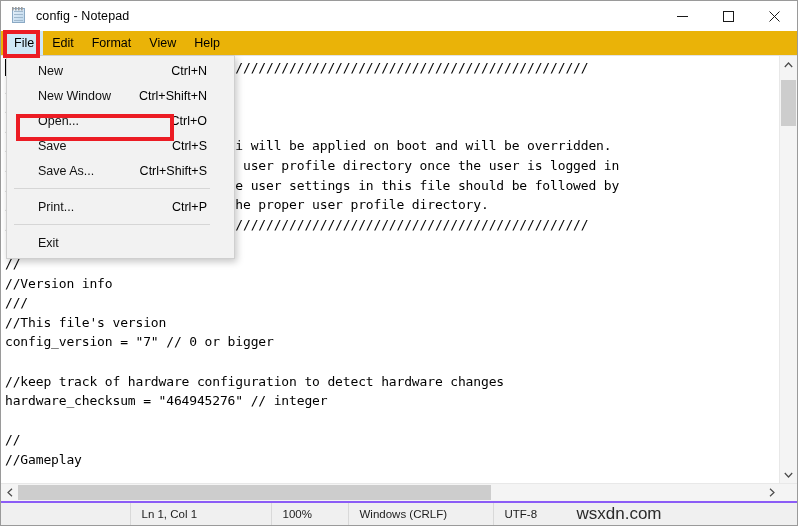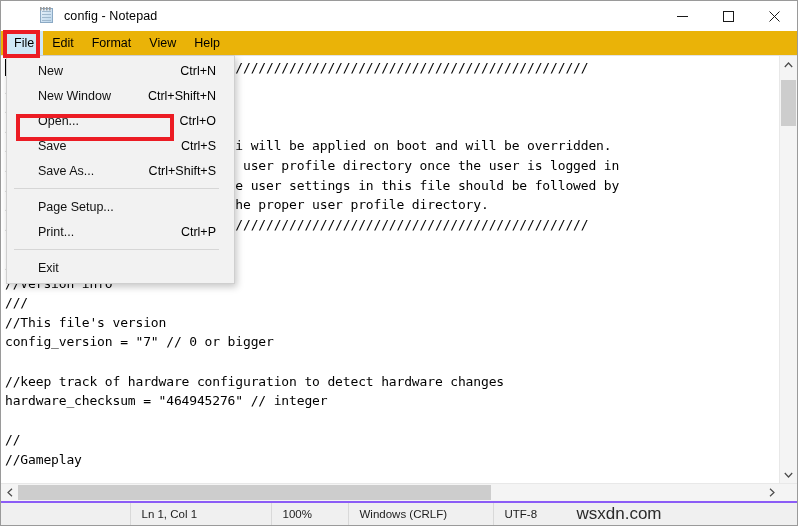--- a/index.html
+++ b/index.html
@@ -15,21 +15,20 @@
     border:1px solid #9a9a9a;
     box-sizing:border-box;
     display:flex;flex-direction:column;
   }
   
   .titlebar{
     height:30px;flex:0 0 30px;
     background:#ffffff;
     display:flex;align-items:center;
     position:relative;
-    padding-left:28px;
   }
   .app-icon{
     width:16px;height:16px;margin-left:10px;margin-right:9px;
     position:relative;flex:0 0 16px;
   }
   .app-icon .pad{
     position:absolute;left:1px;top:0px;width:13px;height:15px;
     background:linear-gradient(135deg,#e9f2fa 0%,#cfe2f2 55%,#bcd6ea 100%);
     border:1px solid #8ba9c4;box-sizing:border-box;
   }
@@ -145,21 +144,21 @@
     padding:0 6px 0 2px;font-size:17px;color:#2b2b2b;
     display:flex;align-items:center;height:22px;white-space:nowrap;
   }
   
   .dropdown{
     position:absolute;left:5px;top:54px;width:229px;
     background:#f2f2f2;
     border:1px solid #cfcfcf;
     box-shadow:2px 3px 7px rgba(0,0,0,.22);
     z-index:25;
-    padding:2px 8px 3px 0;
+    padding:2px 17px 3px 0;
     box-sizing:border-box;
   }
   .dd-item{
     height:25px;display:flex;align-items:center;
     font-size:12.5px;color:#111;
     padding:0 10px 0 31px;
     position:relative;box-sizing:border-box;
   }
   .dd-label{flex:1 1 auto;white-space:nowrap;}
   .dd-accel{color:#000000;white-space:nowrap;font-size:12.5px;}
@@ -294,23 +293,20 @@
       <div class="dd-item">
         <span class="dd-label">Save</span>
         <span class="dd-accel">Ctrl+S</span>
       </div>
       <div class="dd-item">
         <span class="dd-label">Save As...</span>
         <span class="dd-accel">Ctrl+Shift+S</span>
       </div>
       <div class="dd-sep"></div>
       <div class="dd-item">
-        <span class="dd-label">Page Setup...</span>
-      </div>
-      <div class="dd-item">
         <span class="dd-label">Print...</span>
         <span class="dd-accel">Ctrl+P</span>
       </div>
       <div class="dd-sep"></div>
       <div class="dd-item">
         <span class="dd-label">Exit</span>
       </div>
     </div>
 
   <div class="redbox" id="redbox-file" style="border-color: rgb(236, 28, 36);"></div>

